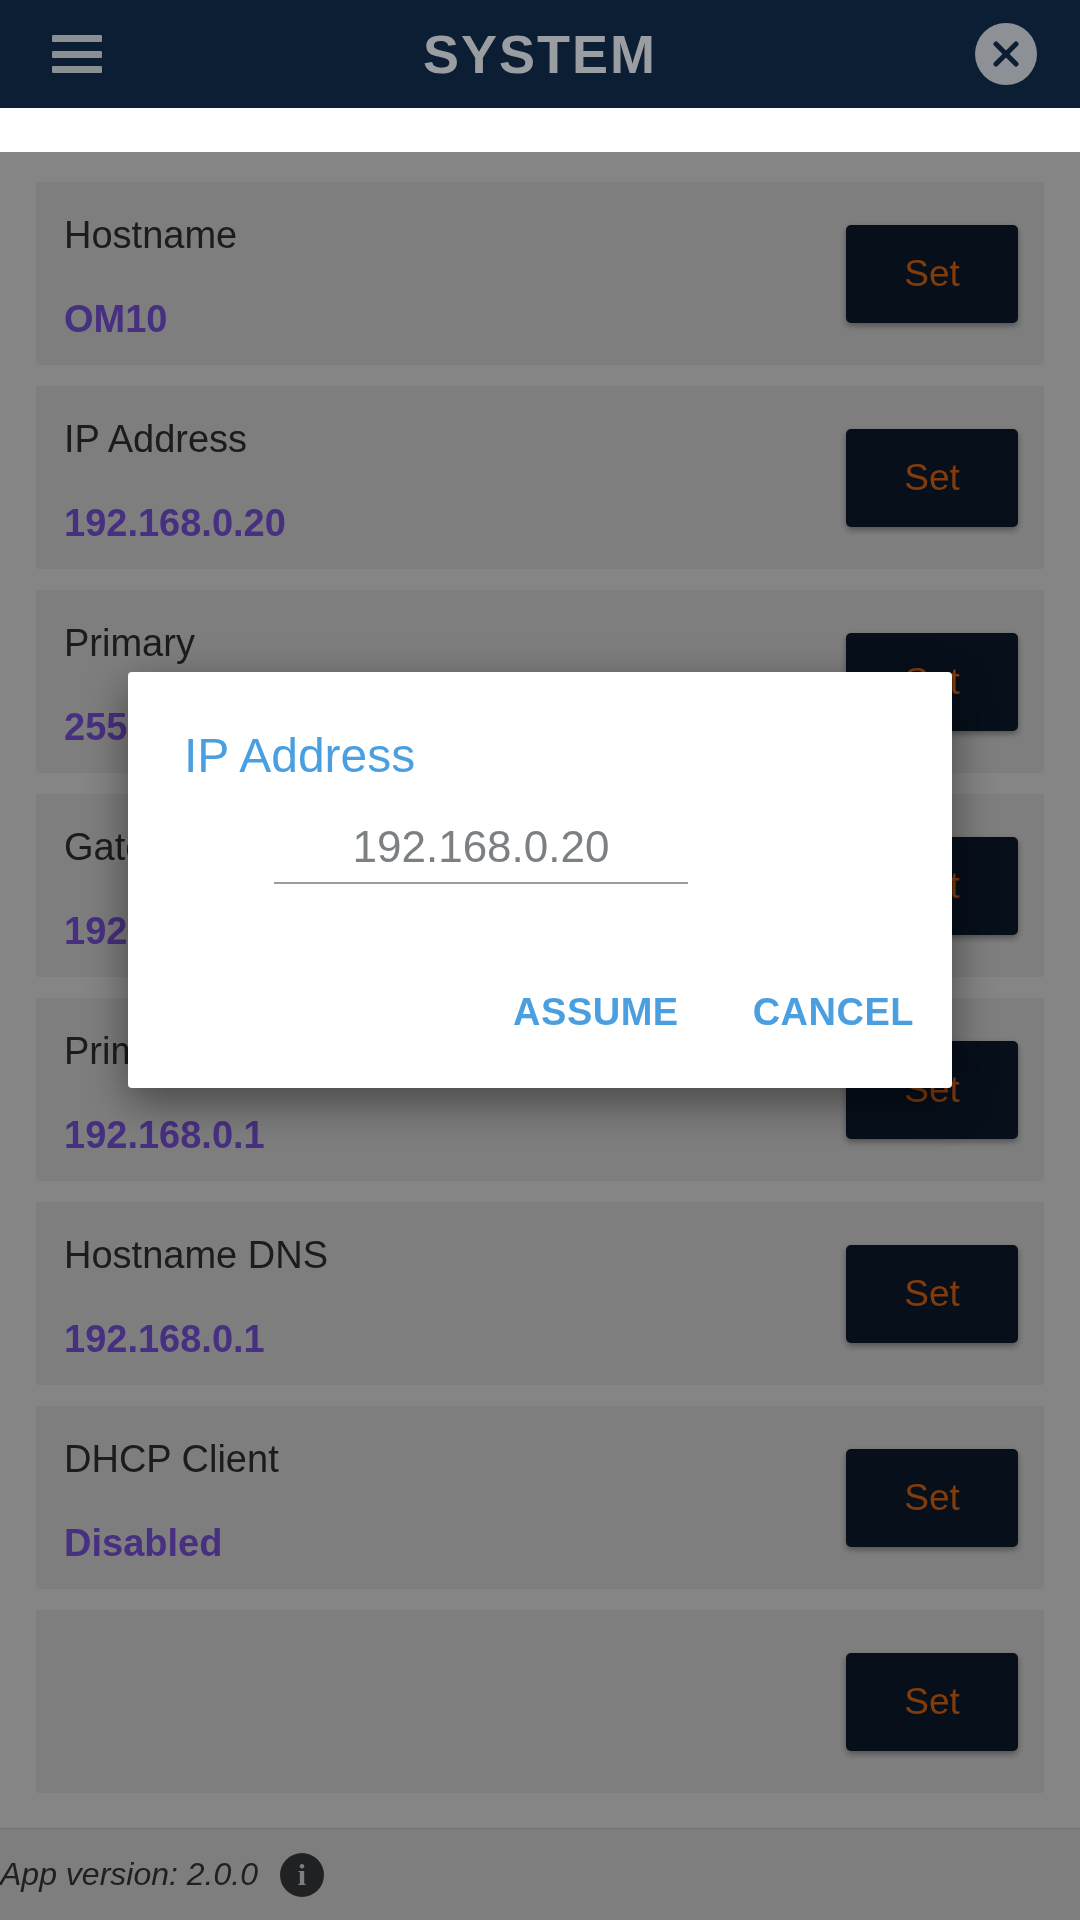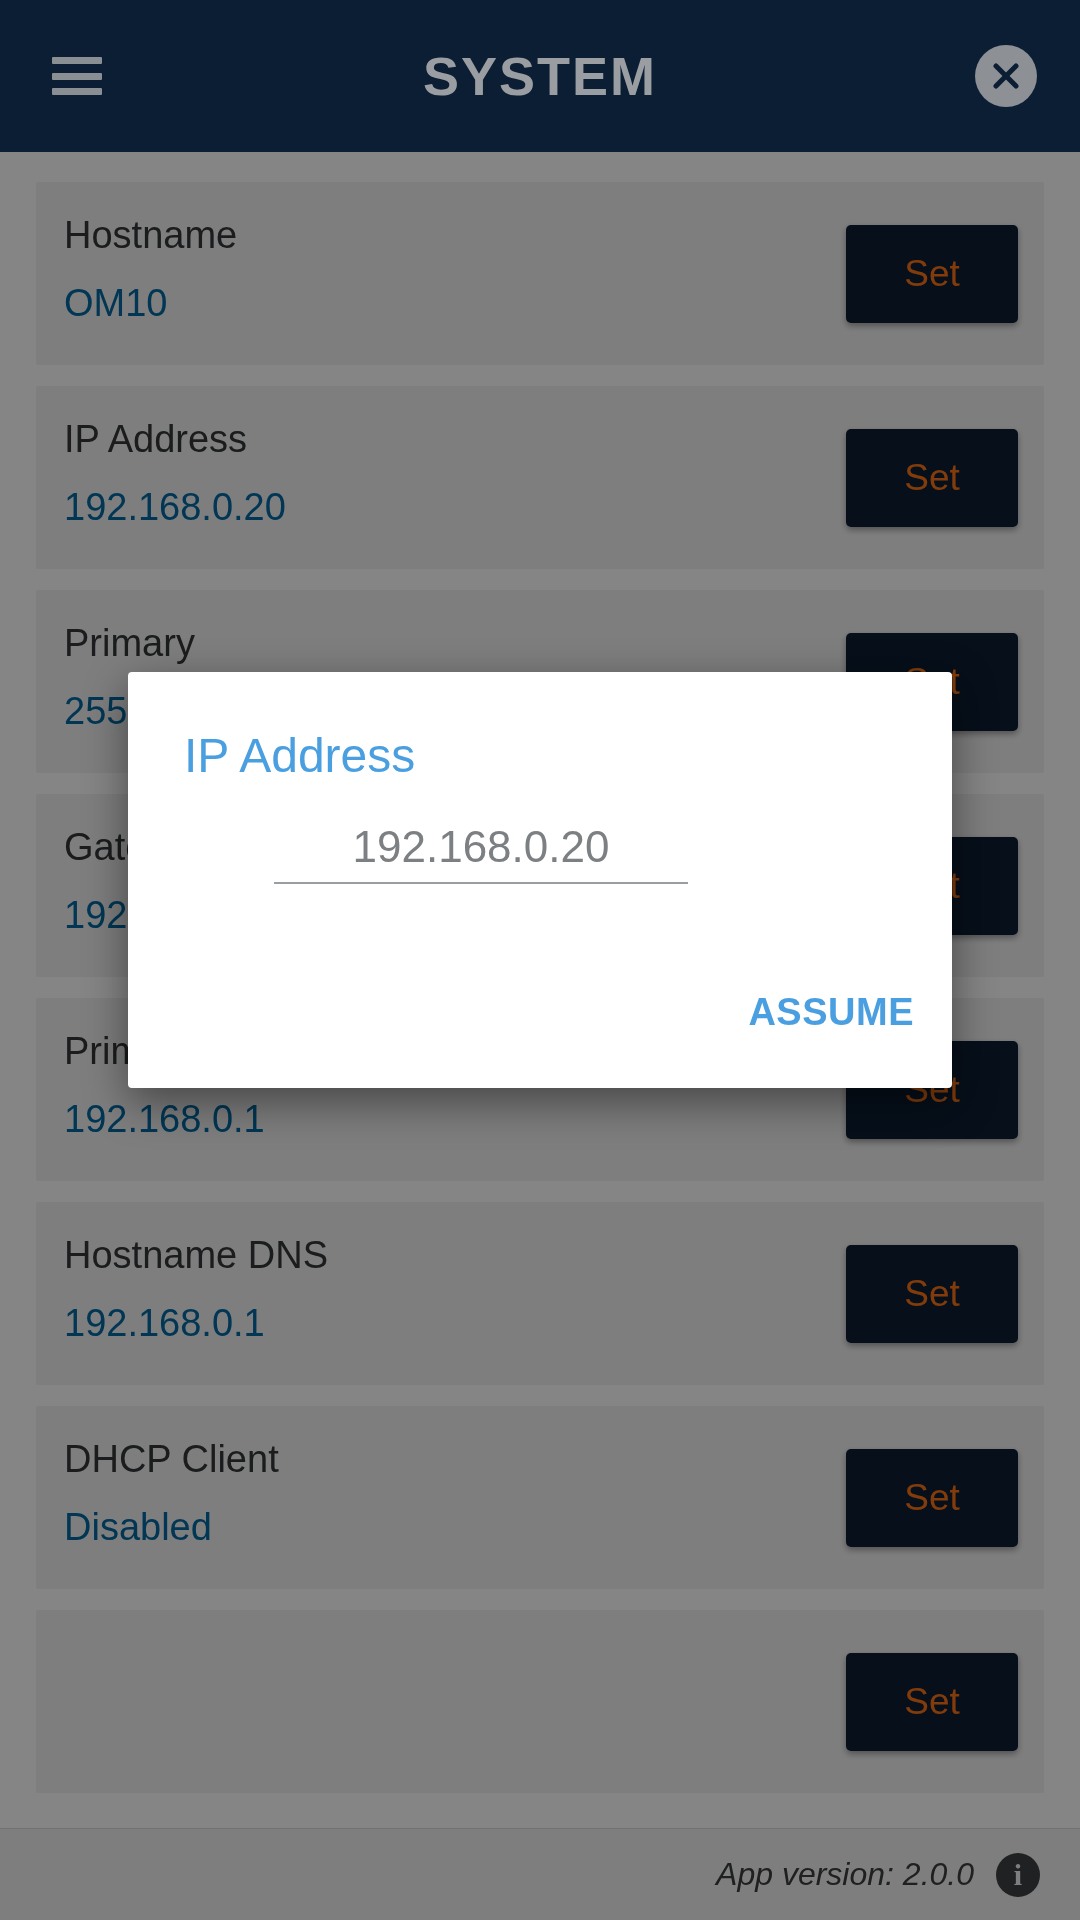--- a/index.html
+++ b/index.html
@@ -18,21 +18,21 @@
     height: 1920px;
     overflow: hidden;
     background: #ffffff;
   }
 
   
   .header {
     position: absolute;
     top: 0; left: 0;
     width: 1080px;
-    height: 152px;
+    height: 108px;
     background: #0c1e33;
     display: flex;
     align-items: center;
     z-index: 5;
   }
   .hamburger {
     position: absolute;
     left: 52px;
     top: 50%;
     transform: translateY(-50%);
@@ -102,24 +102,24 @@
     position: absolute;
     left: 28px;
     top: 32px;
     font-size: 38px;
     color: #333638;
     white-space: nowrap;
   }
   .row-value {
     position: absolute;
     left: 28px;
-    top: 100px;
+    top: 116px;
     font-size: 38px;
-    font-weight: normal;
-    color: #0369a1;
+    font-weight: bold;
+    color: #8b5cf6;
     white-space: nowrap;
   }
   .set-btn {
     position: absolute;
     right: 26px;
     top: 50%;
     transform: translateY(-50%);
     width: 172px;
     height: 98px;
     background: #0c1e33;
@@ -135,21 +135,20 @@
   
   .footer {
     position: absolute;
     bottom: 0; left: 0;
     width: 1080px;
     height: 92px;
     background: #f2f2f2;
     border-top: 1px solid #d8d8d8;
     display: flex;
     align-items: center;
-    justify-content: flex-end;
     padding-right: 40px;
     z-index: 6;
   }
   .version-text {
     font-size: 32px;
     font-style: italic;
     color: #3b3e40;
     margin-right: 22px;
   }
   .info-icon {
@@ -310,16 +309,17 @@
   <div class="scrim"></div>
 
   <div class="dialog">
     <div class="dialog-title">IP Address</div>
     <div class="dialog-input-wrap">
       <input class="dialog-input" type="text" value="192.168.0.20" style="">
       <div class="dialog-underline"></div>
     </div>
     <div class="dialog-actions">
       <button class="dialog-btn">ASSUME</button>
+      <button class="dialog-btn">CANCEL</button>
     </div>
   </div>
 
 </div>
 
 </body></html>

